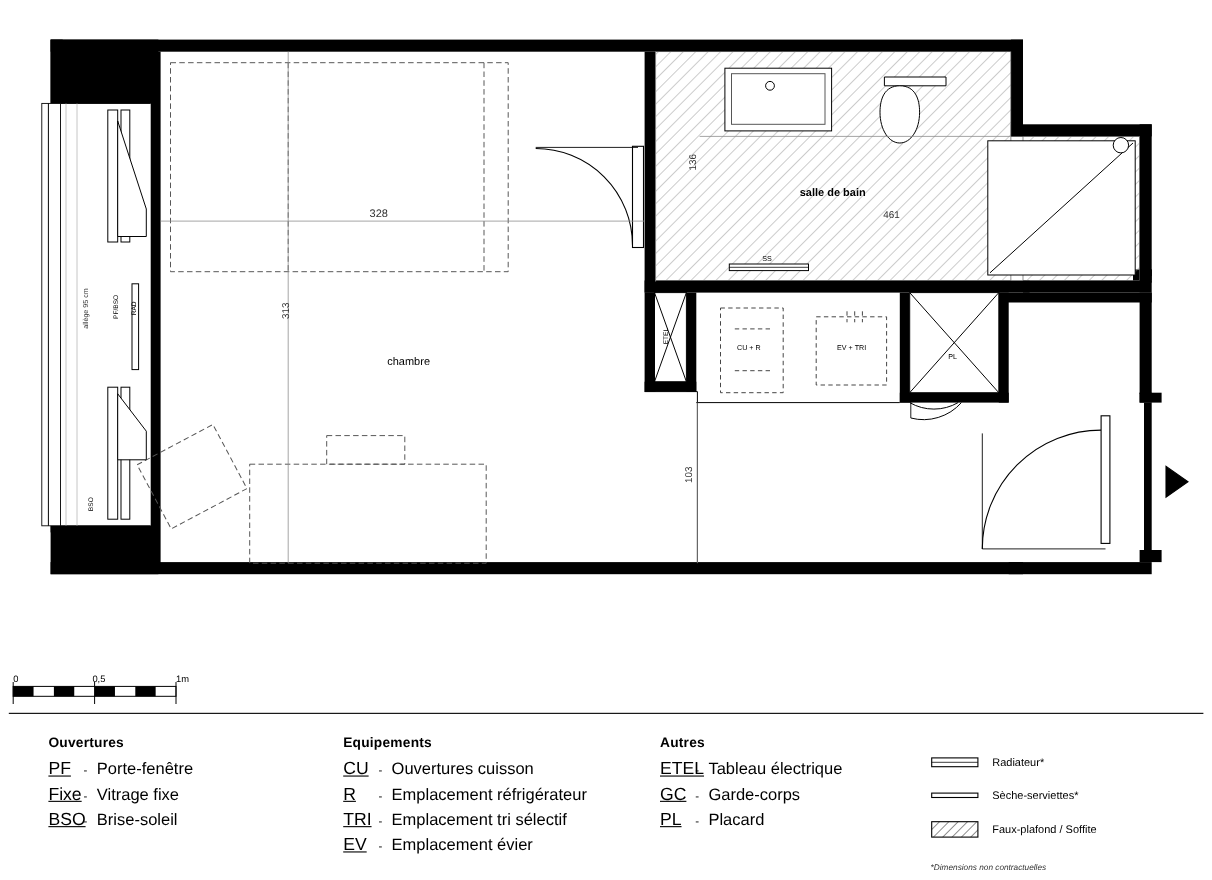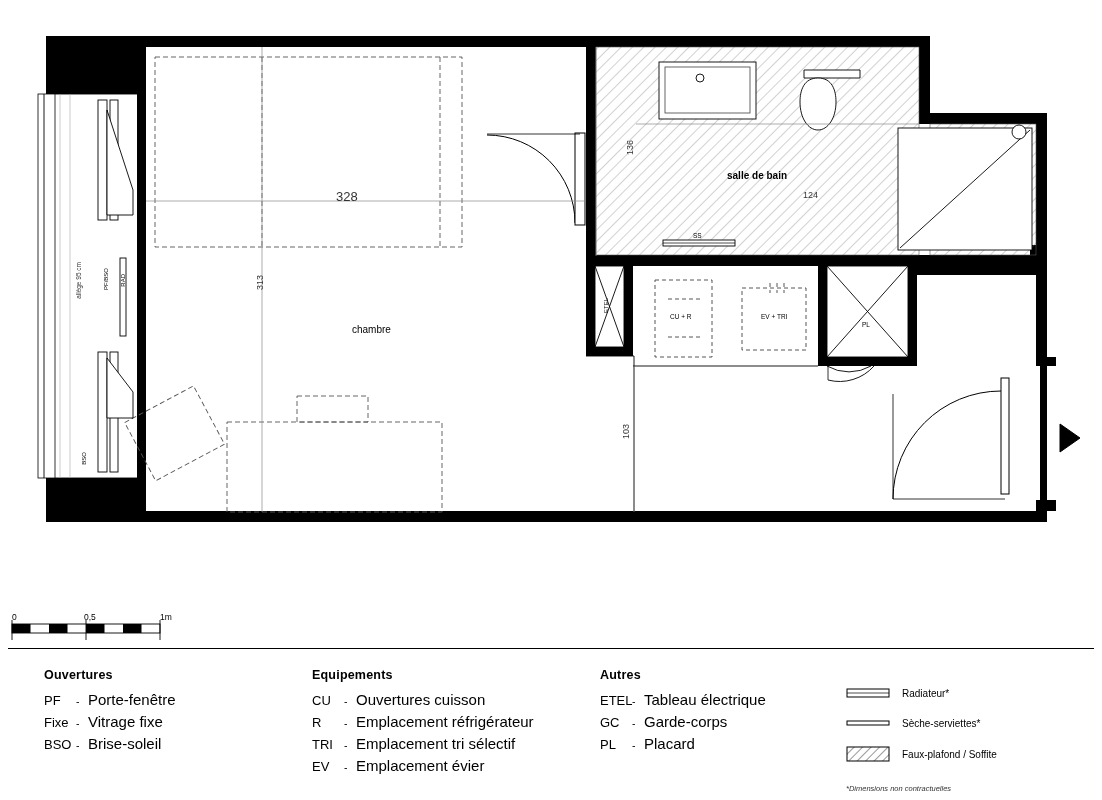--- a/index.html
+++ b/index.html
@@ -55,21 +55,22 @@
   }
   .legend-row {
     display: flex;
     align-items: baseline;
     margin-bottom: 5px;
     white-space: nowrap;
   }
   .legend-code {
     display: inline-block;
     width: 32px;
-    font-size: 13px;
+    font-size: 16px;
+    text-decoration: underline;
   }
   .legend-dash {
     display: inline-block;
     width: 12px;
     font-size: 10.5px;
   }
   .legend-text {
     font-size: 15px;
     text-align: center;
   }
@@ -311,31 +312,31 @@
     </g>
   </svg>
 
   <div style="position:absolute;left:352px;top:324px;font-size:10px;">
     <span>chambre</span>
   </div>
   <div style="position:absolute;left:727px;top:170px;font-size:10px;font-weight:bold;">
     <span>salle de bain</span>
   </div>
 
-  <div style="position:absolute;left:336px;top:189px;font-size:13px;color:#333;">
+  <div style="position:absolute;left:336px;top:189px;font-size:10px;color:#333;">
     <span>328</span>
   </div>
   <div class="vlabel" style="position:absolute;left:255px;top:275px;font-size:9px;color:#333;">
     <span>313</span>
   </div>
   <div class="vlabel" style="position:absolute;left:625px;top:140px;font-size:9px;color:#333;">
     <span>136</span>
   </div>
   <div style="position:absolute;left:803px;top:190px;font-size:9px;color:#333;">
-    <span>124</span>
+    <span>461</span>
   </div>
   <div class="vlabel" style="position:absolute;left:621px;top:424px;font-size:9px;color:#333;">
     <span>103</span>
   </div>
   <div class="vlabel" style="position:absolute;left:75px;top:262px;font-size:6.5px;color:#333;">
     <span>allège 95 cm</span>
   </div>
 
   <div style="position:absolute;left:693px;top:232px;font-size:6.5px;">
     <span>SS</span>

